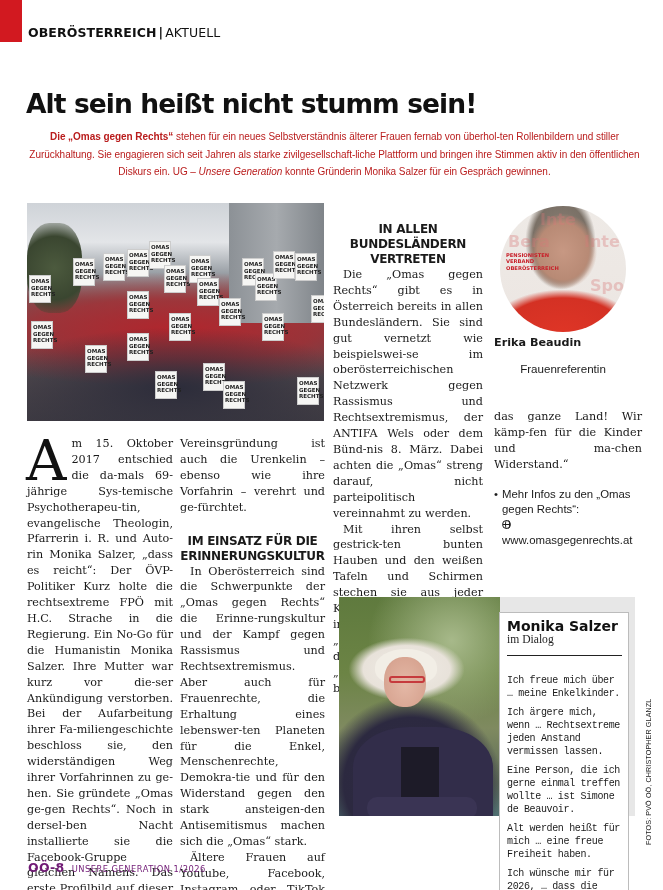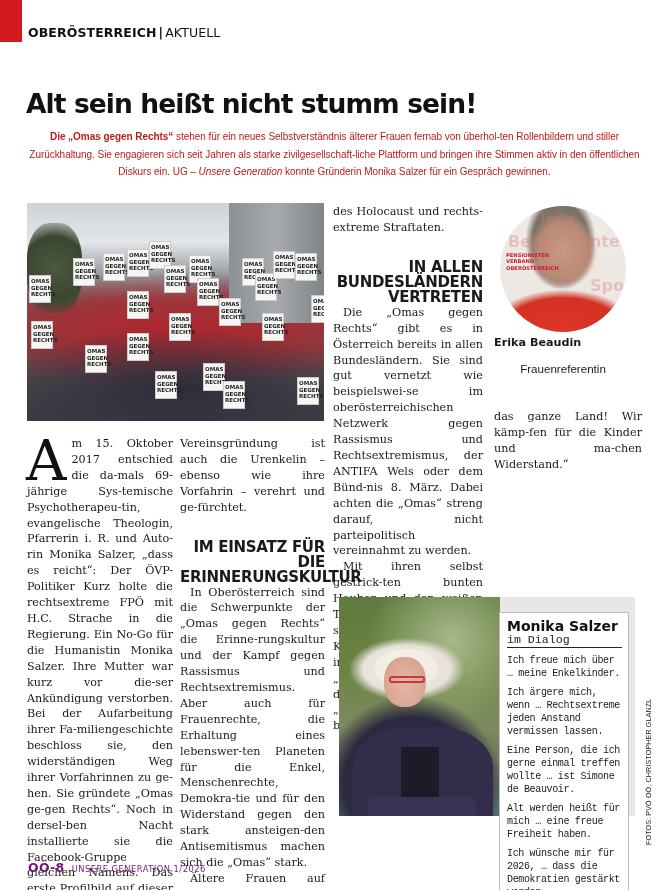--- a/index.html
+++ b/index.html
@@ -23,21 +23,21 @@
       radial-gradient(ellipse 90% 40% at 50% 85%, #2c2c3a 0%, rgba(44,44,58,0) 70%),
       radial-gradient(ellipse 120% 35% at 50% 58%, #b1262d 0%, rgba(177,38,45,0.7) 40%, rgba(177,38,45,0) 75%),
       linear-gradient(180deg, #cfd3d8 0%, #e3e5e8 18%, #9aa0a6 32%, #6c5e5e 45%, #3d3a42 100%); }
   .photo-group .bldg { position: absolute; right: 0; top: 0; width: 95px; height: 120px; background: linear-gradient(90deg, #8c9196, #a6aaae 50%, #7f8489); }
   .photo-group .tree { position: absolute; left: 0; top: 20px; width: 55px; height: 90px; border-radius: 40%; background: radial-gradient(circle, #4c5a3e 0%, #3a4630 60%, rgba(58,70,48,0) 100%); }
   .sign { position: absolute; background: #f6f6f4; border: 1px solid #ccc; font-family: "DejaVu Sans", sans-serif; font-weight: bold; font-size: 5.5px; line-height: 6.5px; text-align: center; color: #222; padding: 2px 1px; }
 
   .col { position: absolute; font-family: "DejaVu Serif", serif; font-size: 11.2px; line-height: 15.9px; color: #1a1a1a; text-align: justify; hyphens: manual; }
   .col p { margin: 0; }
   .col p.indent { text-indent: 10px; }
-  .col .subhead { font-family: "DejaVu Sans", sans-serif; font-weight: bold; font-size: 15px; line-height: 15px; text-transform: uppercase; letter-spacing: -0.3px; margin-top: 24px; text-align: right; }
+  .col .subhead { font-family: "DejaVu Sans", sans-serif; font-weight: bold; font-size: 12px; line-height: 15px; text-transform: uppercase; letter-spacing: -0.3px; margin-top: 18px; text-align: center; }
   .col1 { left: 27px; top: 436px; width: 146px; }
   .col2 { left: 180px; top: 436px; width: 145px; }
   .col3 { left: 333px; top: 204px; width: 150px; }
   .col4 { left: 494px; top: 409px; width: 148px; }
 
   .dropcap { float: left; font-family: "DejaVu Serif", serif; font-size: 56px; line-height: 46px; margin: 2px 5px -2px -1px; color: #111; }
 
   .avatar-ring { position: absolute; left: 500px; top: 206px; width: 126px; height: 126px; border-radius: 50%; overflow: hidden;
     background:
       radial-gradient(ellipse 45% 50% at 50% 36%, #c79883 0%, #b88a75 45%, rgba(184,138,117,0) 60%),
@@ -65,21 +65,21 @@
       linear-gradient(180deg, #5f7a3e 0%, #6c8445 35%, #7f8a60 60%, #5c6a58 85%, #4f6f72 100%); }
   .panel-photo .face { position: absolute; left: 45px; top: 60px; width: 42px; height: 50px; border-radius: 45%; background: radial-gradient(ellipse at 50% 55%, #e4b8a6 0%, #d8a592 70%, #c99581 100%); }
   .panel-photo .hair { position: absolute; left: 36px; top: 52px; width: 62px; height: 36px; border-radius: 50% 50% 40% 40%; background: #f2eee6; }
   .panel-photo .glasses { position: absolute; left: 50px; top: 79px; width: 36px; height: 7px; border: 2px solid #c63a3d; border-radius: 3px; }
   .panel-photo .body { position: absolute; left: 14px; top: 130px; width: 140px; height: 100px; border-radius: 40% 40% 0 0; background: #322d4a; }
   .panel-photo .shirt { position: absolute; left: 62px; top: 150px; width: 38px; height: 70px; background: #1d1b28; }
   .panel-photo .arms { position: absolute; left: 28px; top: 200px; width: 110px; height: 22px; border-radius: 10px; background: #3a3454; }
 
   .dialog { position: absolute; left: 499px; top: 612px; width: 130px; height: 278px; background: #ffffff; border: 1px solid #bcbcbc; border-bottom: none; padding: 6px 6px 0 7px; }
   .dialog .d-name { font-family: "DejaVu Sans", sans-serif; font-weight: bold; font-size: 14px; line-height: 14px; color: #111; }
-  .dialog .d-sub { font-family: Liberation Mono, monospace; font-size: 11.6px; line-height: 14px; color: #222; padding-bottom: 0; border-bottom: 1.5px solid #222; margin-bottom: 6px; }
+  .dialog .d-sub { font-family: Liberation Serif, serif; font-size: 11.6px; line-height: 14px; color: #222; padding-bottom: 8px; border-bottom: 1.5px solid #222; margin-bottom: 18px; }
   .dialog .qa { font-family: Liberation Mono, monospace; font-size: 10px; line-height: 13px; color: #1a1a1a; letter-spacing: -0.35px; margin-bottom: 6px; }
 
   .photo-credit { position: absolute; left: 644px; top: 845px; transform-origin: left top; transform: rotate(-90deg); font-family: "Liberation Sans", sans-serif; font-size: 7.2px; color: #222; white-space: nowrap; letter-spacing: 0.1px; }
 
   .footer { position: absolute; left: 28px; top: 857px; font-family: "DejaVu Sans", sans-serif; color: #701a75; white-space: nowrap; }
   .footer .pg { font-weight: bold; font-size: 12.5px; letter-spacing: 0.3px; }
   .footer .pub { font-size: 8.3px; letter-spacing: 0.5px; margin-left: 2px; }
 </style>
 </head>
 <body>
@@ -131,39 +131,42 @@
 </div>
 
 <div class="col col2">
   <p>Vereinsgründung ist auch die Urenkelin – ebenso wie ihre Vorfahrin – verehrt und ge-fürchtet.</p>
   <div class="subhead">IM EINSATZ FÜR DIE ERINNERUNGSKULTUR</div>
   <p class="indent">In Oberösterreich sind die Schwerpunkte der „Omas gegen Rechts“ die Erinne-rungskultur und der Kampf gegen Rassismus und Rechtsextremismus. Aber auch für Frauenrechte, die Erhaltung eines lebenswer-ten Planeten für die Enkel, Menschenrechte, Demokra-tie und für den Widerstand gegen den stark ansteigen-den Antisemitismus machen sich die „Omas“ stark.</p>
   <p class="indent">Ältere Frauen auf Youtube, Facebook, Instagram oder TikTok zu sehen, ist erst seit den „Omas“ normal. Lebens-erfahrene Frauen reden über Politik, Demokratie, Men-schenrechte, die Verbrechen</p>
 </div>
 
 <div class="col col3">
-  <p>des Holocaust und rechts-extreme Straftaten.</p>
   <div class="subhead">IN ALLEN BUNDESLÄNDERN VERTRETEN</div>
   <p class="indent">Die „Omas gegen Rechts“ gibt es in Österreich bereits in allen Bundesländern. Sie sind gut vernetzt wie beispielswei-se im oberösterreichischen Netzwerk gegen Rassismus und Rechtsextremismus, der ANTIFA Wels oder dem Bünd-nis 8. März. Dabei achten die „Omas“ streng darauf, nicht parteipolitisch vereinnahmt zu werden.</p>
   <p class="indent">Mit ihren selbst gestrick-ten bunten Hauben und den weißen Tafeln und Schirmen stechen sie aus jeder Kundge-bung heraus. Und immer bei Auftritten der „Omas gegen Rechts“ ist das Lied zu hören: „Omas, Omas, uns braucht</p>
 </div>
 
 <div class="avatar-ring">
   <span class="bg-word" style="left:40px;top:4px;">Inte</span>
   <span class="bg-word" style="left:8px;top:26px;">Bera</span>
   <span class="bg-word" style="left:84px;top:26px;">Inte</span>
   <span class="bg-word" style="left:90px;top:70px;">Sport</span>
   <span class="pv-label" style="width:40px;">PENSIONISTEN VERBAND OBERÖSTERREICH</span>
 </div>
 <div class="person-name">Erika Beaudin</div>
 <div class="person-role">Frauenreferentin</div>
 
 <div class="col col4">
   <p>das ganze Land! Wir kämp-fen für die Kinder und ma-chen Widerstand.“</p>
   <div class="bullets">
+    <div class="bl">
+      <span>Mehr Infos zu den „Omas gegen Rechts“:</span><br>
+      <span class="globe"></span><span>www.omasgegenrechts.at</span>
+    </div>
   </div>
 </div>
 
 <div class="panel"></div>
 <div class="panel-photo">
   <div class="body"></div>
   <div class="shirt"></div>
   <div class="arms"></div>
   <div class="hair"></div>
   <div class="face"></div>

